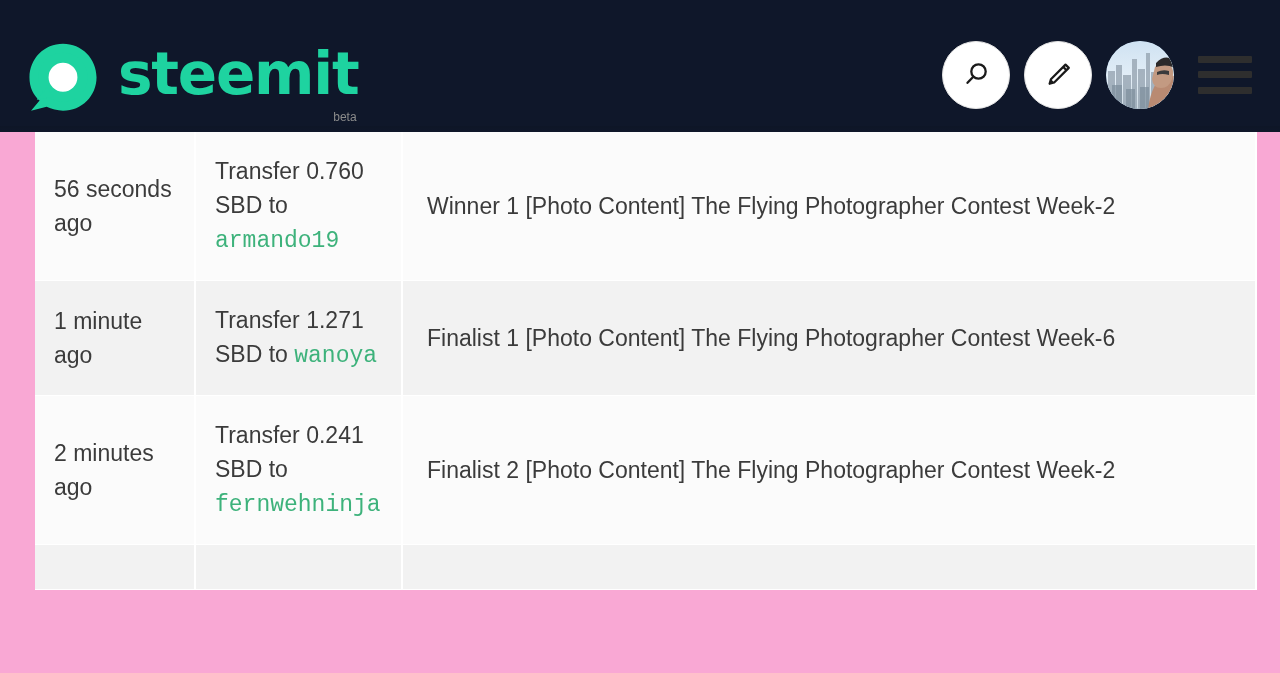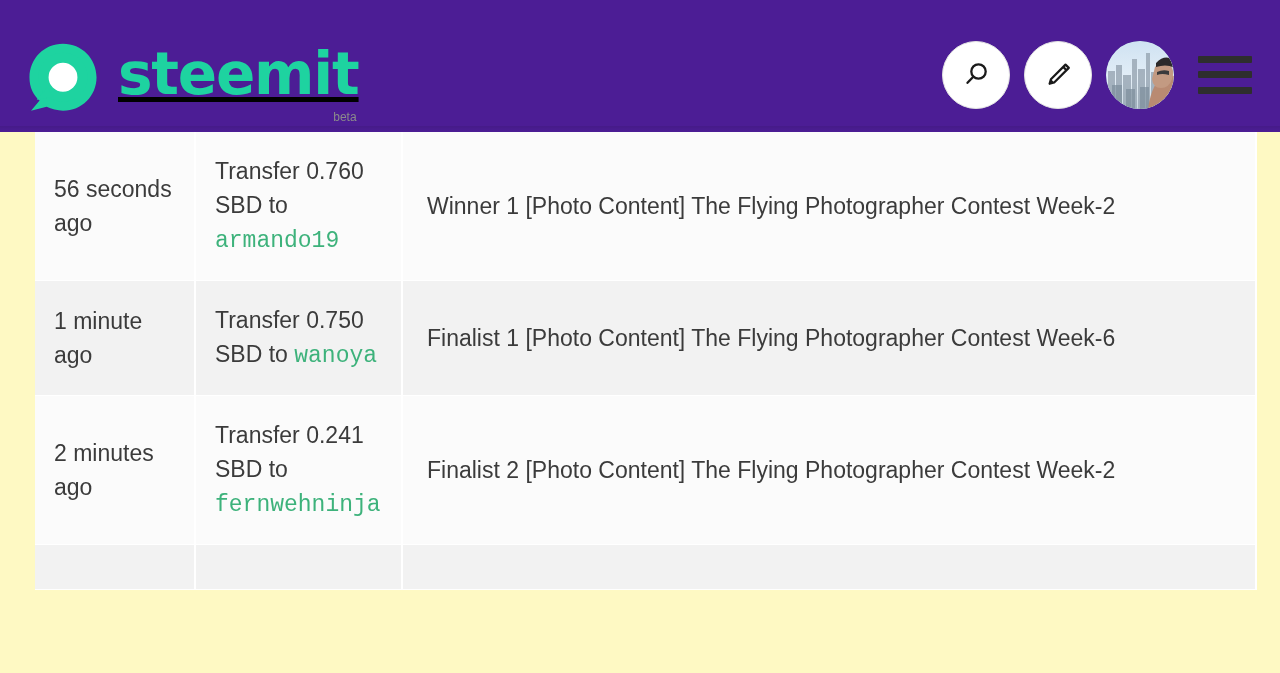--- a/index.html
+++ b/index.html
@@ -10,26 +10,25 @@
     overflow: hidden;
     background: #ffffff;
     font-family: "Liberation Sans", "DejaVu Sans", sans-serif;
   }
 
   
   .header {
     position: relative;
     width: 1280px;
     height: 132px;
-    background: #4c1d95;
+    background: #0f172a;
     display: flex;
     align-items: center;
     justify-content: space-between;
     padding: 17px 28px 0 24px;
-    text-decoration: underline;
   }
   .header::after {
     content: "";
     position: absolute;
     left: 0; right: 0; bottom: 0;
     height: 6px;
     background: linear-gradient(to bottom, rgba(0,0,0,0.085), rgba(0,0,0,0.0));
     pointer-events: none;
   }
 
@@ -110,21 +109,21 @@
     height: 7px;
     background: #2e2e2e;
     border-radius: 1px;
   }
 
   
   .table-wrap {
     width: 1280px;
     height: 541px;
     overflow: hidden;
-    background: #fef9c3;
+    background: #f9a8d4;
     padding-left: 35px;
     padding-right: 23px;
   }
   .txtable {
     width: 1222px;
     border-collapse: separate;
     border-spacing: 0;
     table-layout: fixed;
   }
   .txtable td {
@@ -256,21 +255,21 @@
     <tbody>
 
       <tr class="odd">
         <td class="c-time">56 seconds ago</td>
         <td class="c-op"><span>Transfer 0.760 SBD to </span><a class="user-link" href="#">armando19</a></td>
         <td class="c-desc">Winner 1 [Photo Content] The Flying Photographer Contest Week-2</td>
       </tr>
 
       <tr class="even">
         <td class="c-time">1 minute ago</td>
-        <td class="c-op"><span>Transfer 0.750 SBD to </span><a class="user-link" href="#">wanoya</a></td>
+        <td class="c-op"><span>Transfer 1.271 SBD to </span><a class="user-link" href="#">wanoya</a></td>
         <td class="c-desc">Finalist 1 [Photo Content] The Flying Photographer Contest Week-6</td>
       </tr>
 
       <tr class="odd">
         <td class="c-time">2 minutes ago</td>
         <td class="c-op"><span>Transfer 0.241 SBD to </span><a class="user-link" href="#">fernwehninja</a></td>
         <td class="c-desc">Finalist 2 [Photo Content] The Flying Photographer Contest Week-2</td>
       </tr>
 
       <tr class="even">

